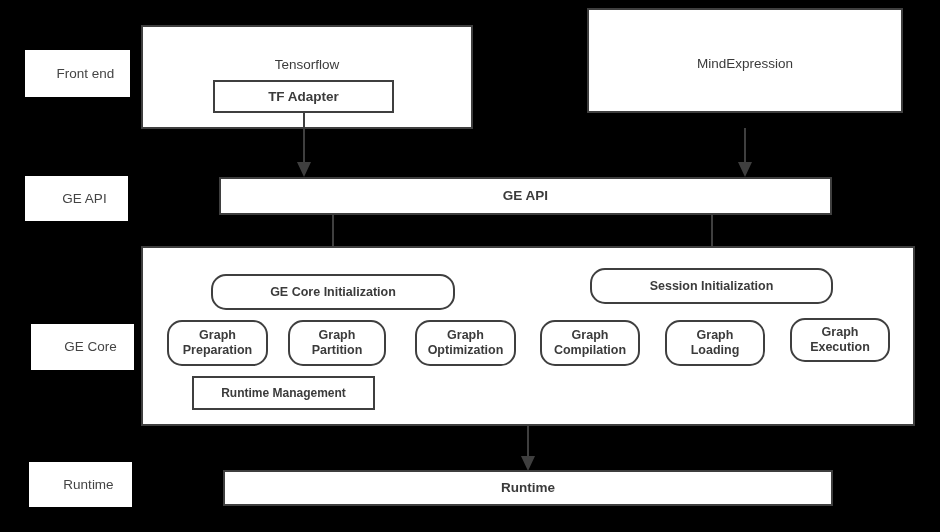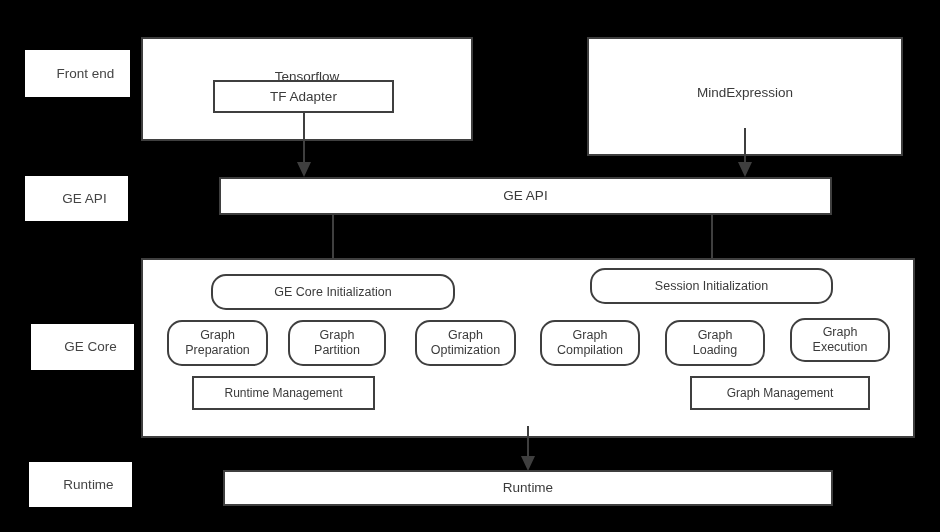--- a/index.html
+++ b/index.html
@@ -29,27 +29,27 @@
   
   .layer-label {
     border: none;
     font-size: 13.5px;
     color: #444444;
     padding-left: 16px;
   }
   
   .outlined {
     border: 2px solid #3f3f3f;
+    font-weight: bold;
   }
   .group-box {
     border: 2px solid #3f3f3f;
     background: #ffffff;
     position: absolute;
     box-sizing: border-box;
-    margin-top: 12px;
   }
   .group-title {
     position: absolute;
     color: #3b3b3b;
     font-size: 13.5px;
     text-align: center;
     width: 100%;
     left: 0;
   }
   .bar-label {
@@ -89,21 +89,21 @@
     <span>Runtime</span>
   </div>
 
   <div class="group-box" style="left:141px; top:25px; width:332px; height:104px;">
     <div class="group-title" style="top:30px;">Tensorflow</div>
   </div>
   <div class="box outlined" style="left:213px; top:80px; width:181px; height:33px; font-size:13.5px;">
     <span>TF Adapter</span>
   </div>
 
-  <div class="group-box" style="left:587px; top:25px; width:316px; height:119px;">
+  <div class="group-box" style="left:587px; top:8px; width:316px; height:105px;">
     <div class="group-title" style="top:46px;">MindExpression</div>
   </div>
 
   <svg class="connector" style="left:291px; top:112px;" width="26" height="66">
     <line x1="13" y1="0" x2="13" y2="52" stroke="#3f3f3f" stroke-width="2"></line>
     <polygon points="6,50 20,50 13,65" fill="#3f3f3f"></polygon>
   </svg>
 
   <svg class="connector" style="left:732px; top:128px;" width="26" height="50">
     <line x1="13" y1="0" x2="13" y2="36" stroke="#3f3f3f" stroke-width="2"></line>
@@ -162,23 +162,20 @@
   <div class="box outlined small-label" style="left:790px; top:318px; width:100px; height:44px; white-space:pre-line;">
     <span>Graph
 Execution</span>
   </div>
 
   <div class="box outlined tiny-label" style="left:192px; top:376px; width:183px; height:34px;">
     <span>Runtime Management</span>
   </div>
 
 
-  <div class="box outlined tiny-label" style="left:690px; top:376px; width:180px; height:34px;">
-    <span>Graph Management</span>
-  </div>
 
   <svg class="connector" style="left:515px; top:426px;" width="26" height="46">
     <line x1="13" y1="0" x2="13" y2="32" stroke="#3f3f3f" stroke-width="2"></line>
     <polygon points="6,30 20,30 13,45" fill="#3f3f3f"></polygon>
   </svg>
 
   <div class="box outlined bar-label" style="left:223px; top:470px; width:610px; height:36px;">
     <span>Runtime</span>
   </div>
 

